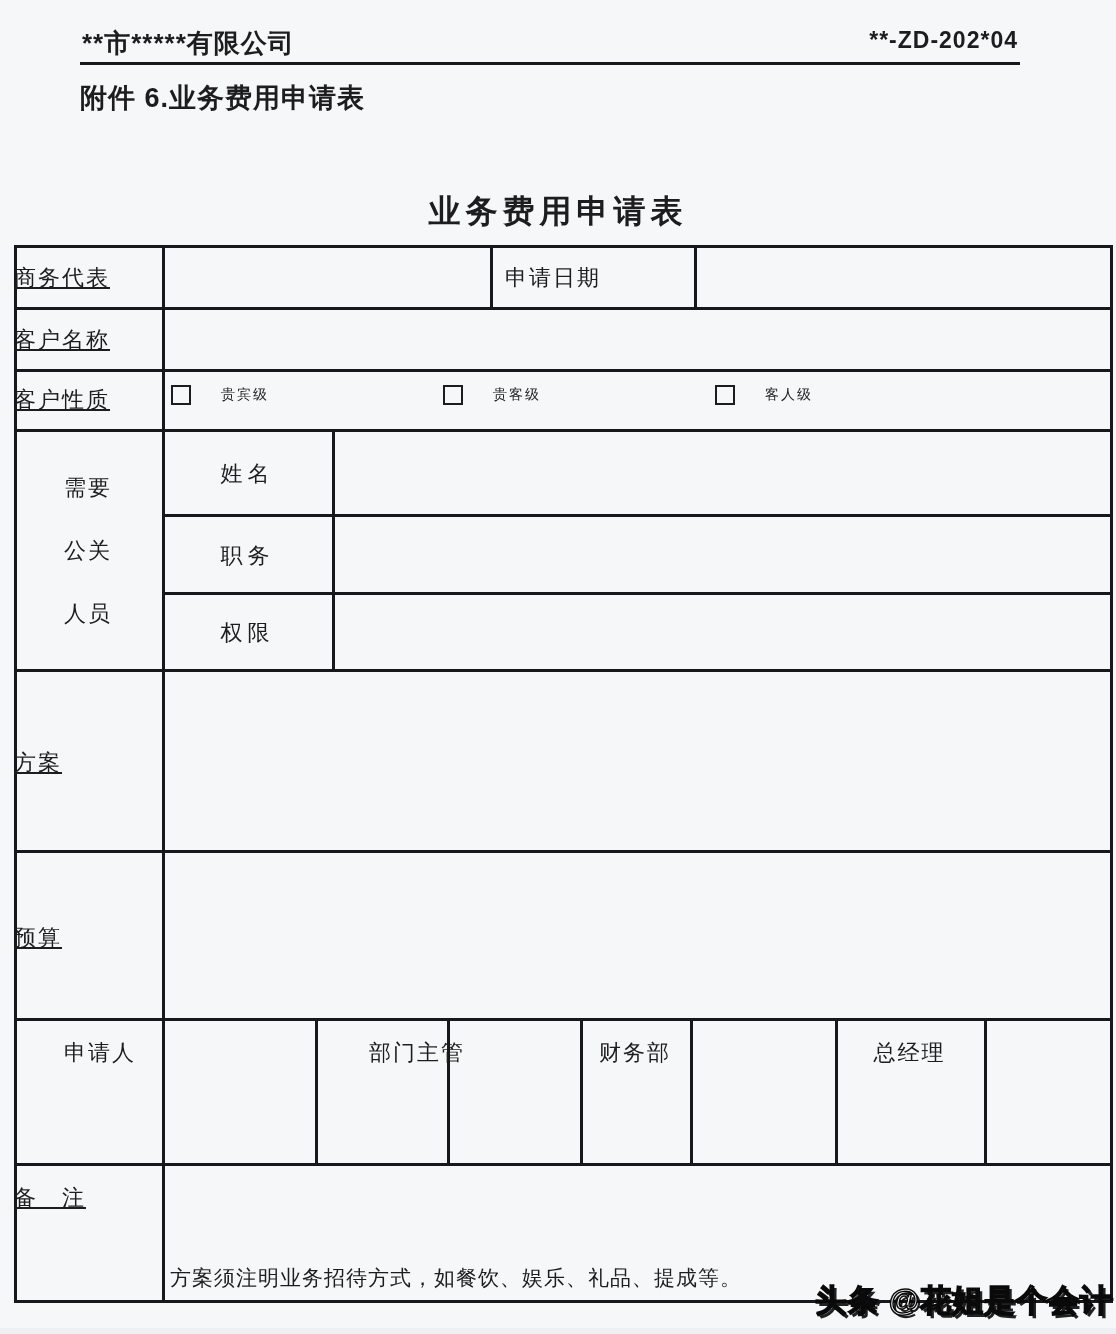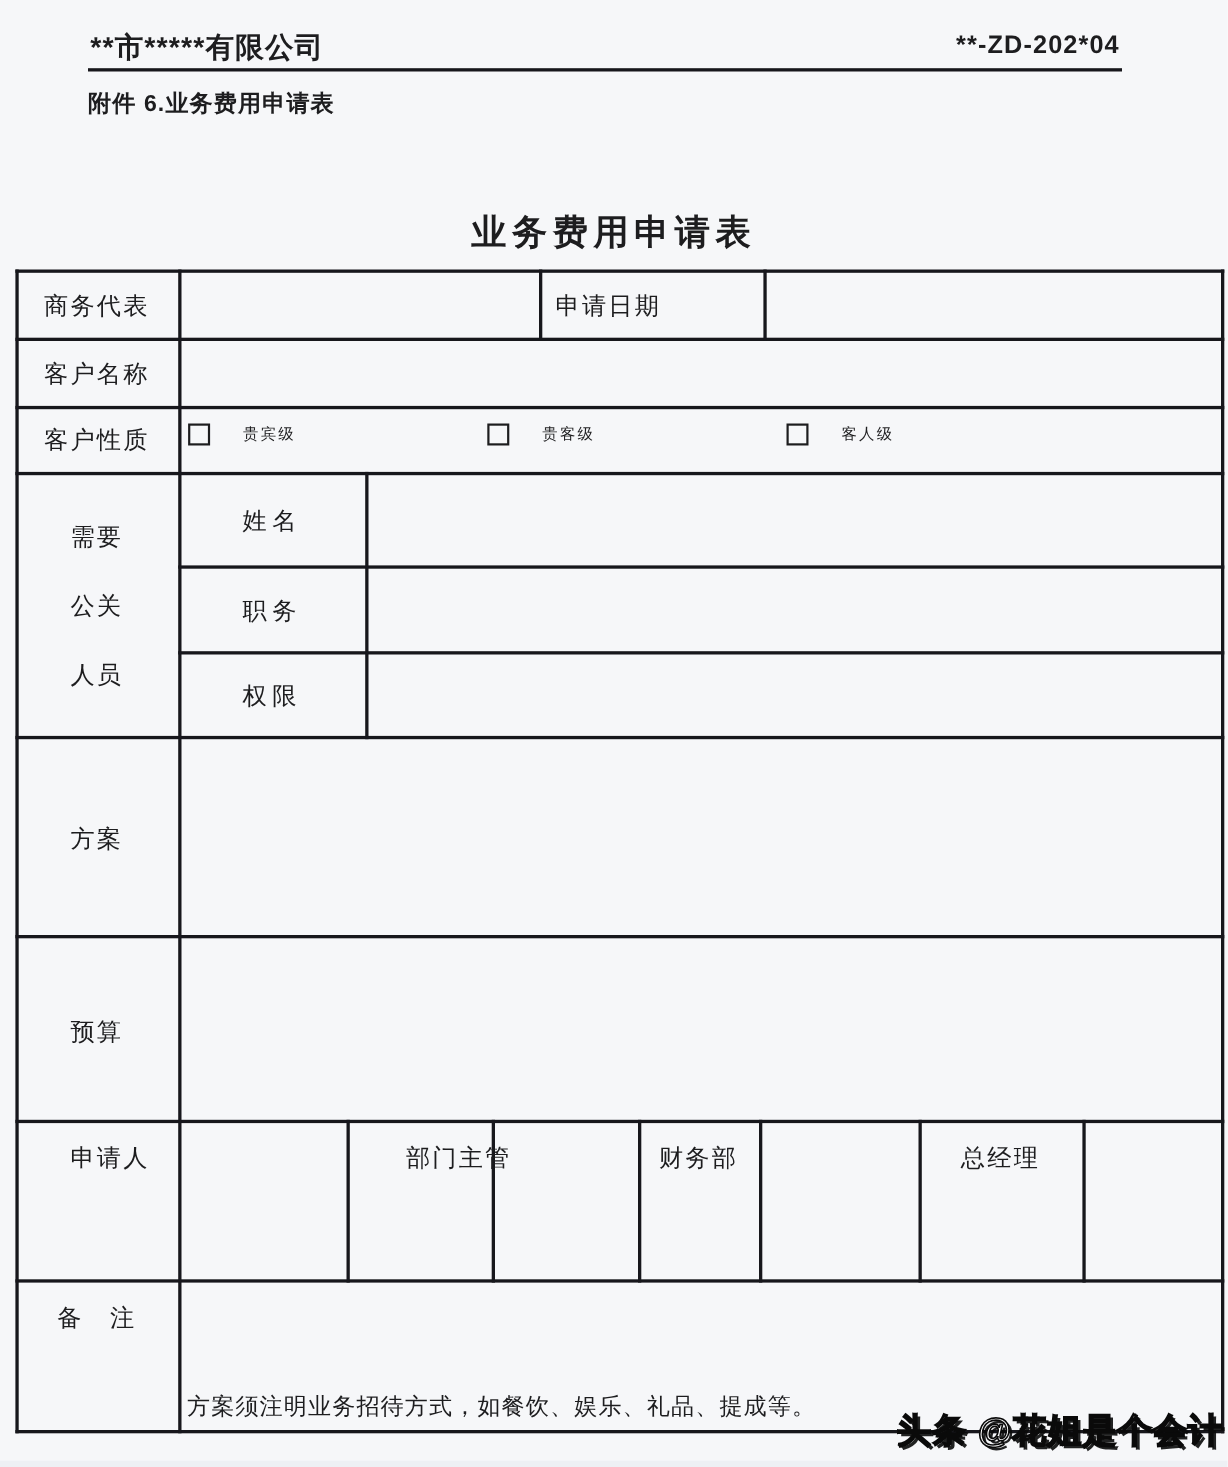--- a/index.html
+++ b/index.html
@@ -8,21 +8,21 @@
     width:1116px;height:1334px;
     background:#f6f7f9;
     font-family:"Liberation Sans","DejaVu Sans",sans-serif;
     color:#1d1d1f;
     overflow:hidden;
   }
   
   .company{position:absolute;left:82px;top:26px;font-size:26px;font-weight:700;letter-spacing:1px;}
   .docnum{position:absolute;top:27px;right:98px;font-size:23px;font-weight:700;letter-spacing:1px;}
   .header-rule{position:absolute;left:80px;top:62px;width:940px;height:3px;background:#17171c;}
-  .attachment{position:absolute;left:80px;top:80px;font-size:21px;font-weight:600;letter-spacing:1px;}
+  .attachment{position:absolute;left:80px;top:80px;font-size:27px;font-weight:600;letter-spacing:1px;}
   .title{position:absolute;left:0;top:190px;width:100%;text-align:center;font-size:32px;font-weight:600;letter-spacing:5px;}
   
   .hl,.vl{position:absolute;background:#17171c;}
   .hl{height:3px;left:14px;width:1099px;}
   .vl{width:3px;top:245px;height:1058px;}
   .h-top{top:245px;}
   .h-r1{top:307px;}
   .h-r2{top:369px;}
   .h-r3{top:429px;}
   .h-name{top:514px;left:162px;width:951px;}
@@ -39,21 +39,21 @@
   .v-r1a{left:490px;top:245px;height:65px;}
   .v-r1b{left:694px;top:245px;height:65px;}
   .v-a1{left:315px;top:1018px;height:148px;}
   .v-a2{left:447px;top:1018px;height:148px;}
   .v-a3{left:580px;top:1018px;height:148px;}
   .v-a4{left:690px;top:1018px;height:148px;}
   .v-a5{left:835px;top:1018px;height:148px;}
   .v-a6{left:984px;top:1018px;height:148px;}
   
   .lbl{position:absolute;font-size:22px;letter-spacing:2px;white-space:nowrap;}
-  .c{width:148px;left:14px;text-align:center;}
+  .c{width:148px;left:14px;text-align:left;text-decoration:underline;}
   .biz-rep{top:263px;}
   .apply-date{left:505px;top:263px;}
   .cust-name{top:325px;}
   .cust-nature{top:385px;}
   .name-lbl,.duty-lbl,.auth-lbl{left:162px;width:171px;text-align:center;letter-spacing:5px;}
   .name-lbl{top:459px;}
   .duty-lbl{top:541px;}
   .auth-lbl{top:618px;}
   .plan-lbl{top:748px;}
   .budget-lbl{top:923px;}

